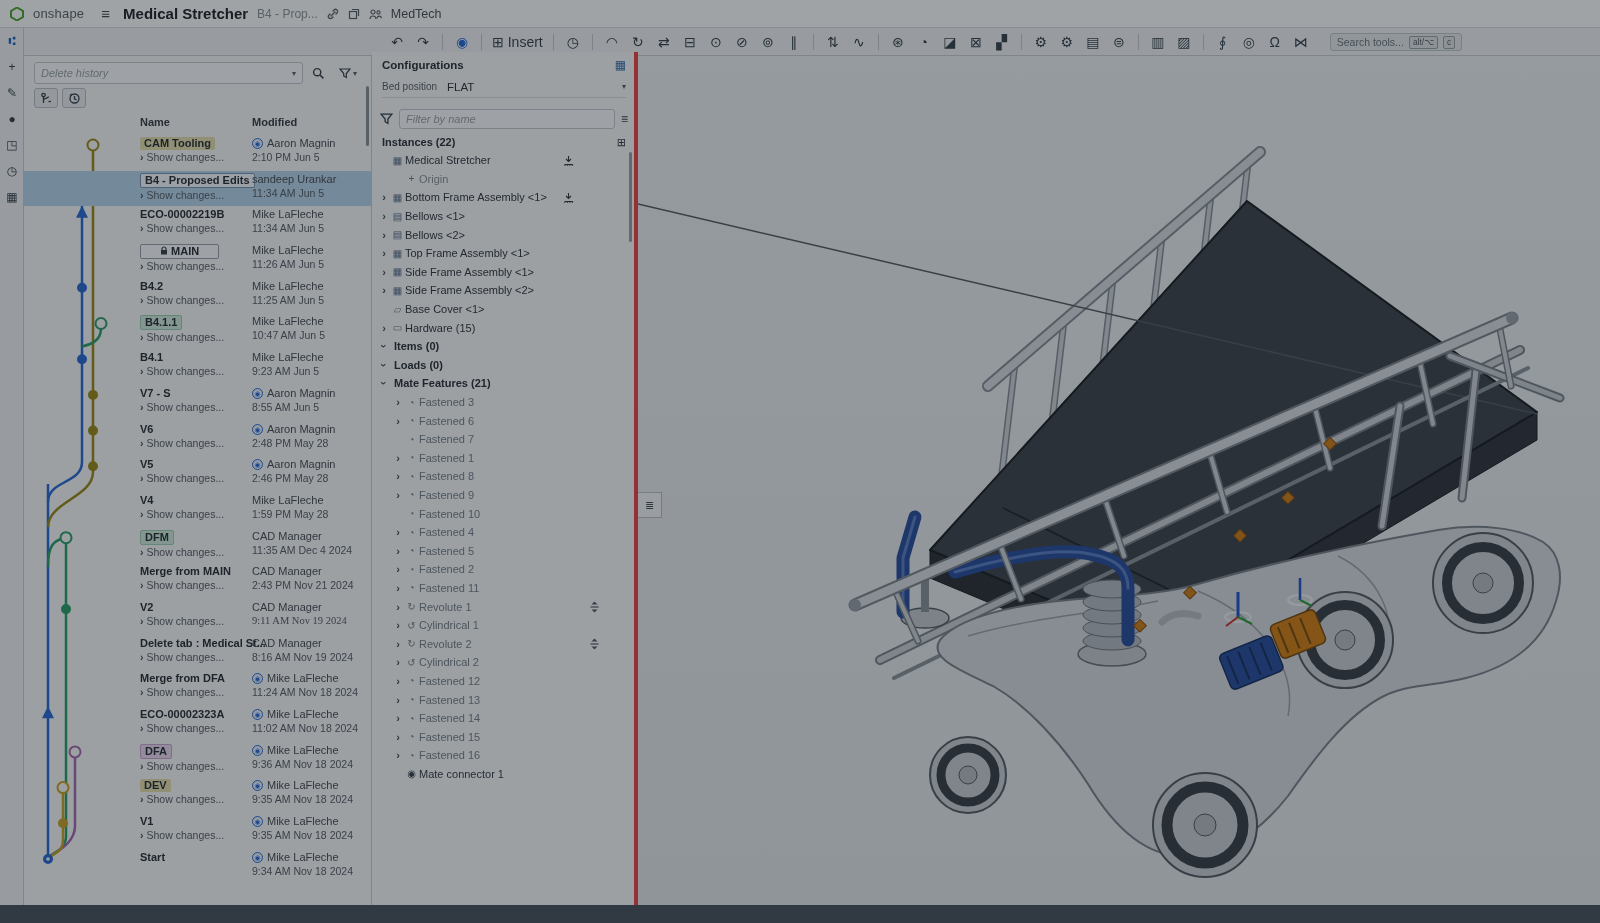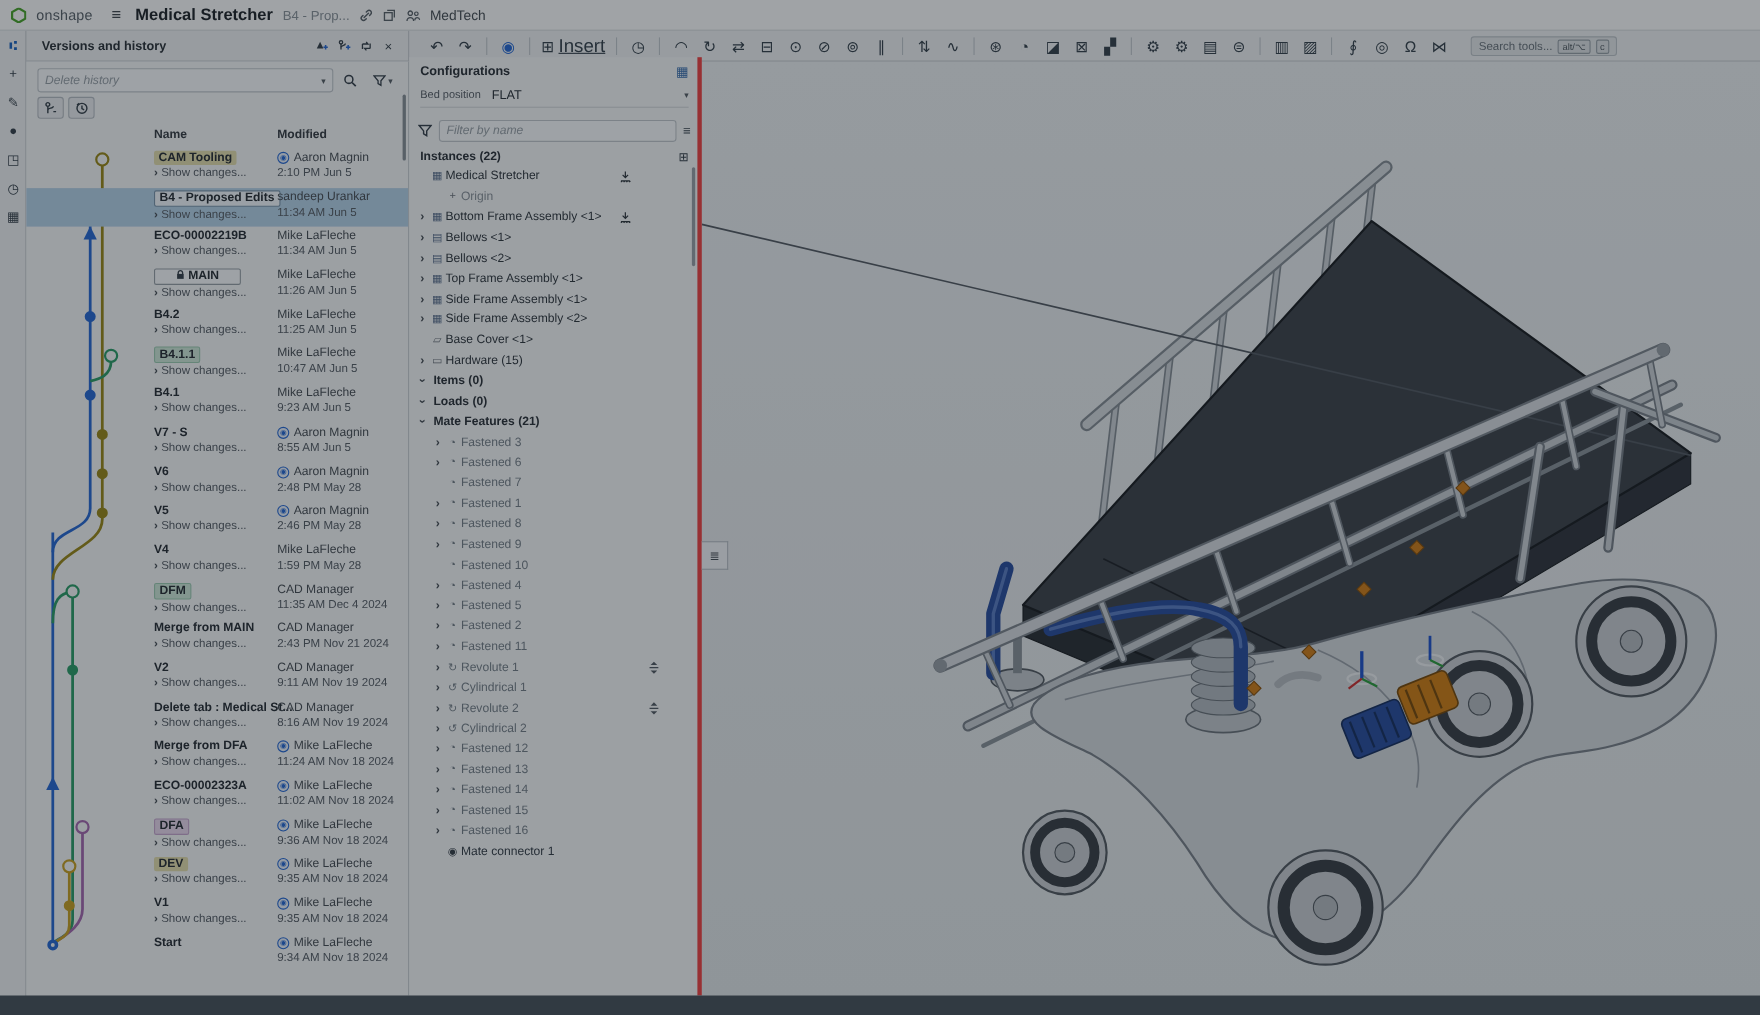--- a/index.html
+++ b/index.html
@@ -20,21 +20,21 @@
   .band{position:absolute;left:0;top:28px;width:1600px;height:28px;background:#f1f3f4;
     border-bottom:1px solid #c9ced2;}
   .vh-header{position:absolute;left:24px;top:0;width:348px;height:28px;display:flex;align-items:center;
     padding:0 8px 0 14px;border-right:1px solid #c9ced2;}
   .vh-title{font-size:11.5px;font-weight:bold;color:#2e343a;flex:1;}
   .vh-ico{width:20px;height:20px;display:flex;align-items:center;justify-content:center;color:#39434c;font-size:12px;}
   .toolbar{position:absolute;left:372px;top:0;right:0;height:28px;display:flex;align-items:center;
     padding:0 10px 0 14px;gap:4px;}
   .tb-btn{height:22px;min-width:22px;display:flex;align-items:center;justify-content:center;gap:4px;
     border-radius:3px;color:#39444e;font-size:14px;padding:0 2px;}
-  .tb-label{font-size:17px;color:#39444e;text-decoration:underline;}
+  .tb-label{font-size:14px;color:#39444e;}
   .tb-sep{width:1px;height:16px;background:#c2c8cd;margin:0 4px;}
   .tools-search{margin-left:14px;height:18px;background:#e6e9eb;border:1px solid #bfc5ca;border-radius:3px;
     display:flex;align-items:center;padding:0 6px;gap:5px;}
   .tools-search .ph{font-size:10.5px;color:#6c757c;}
   .kbd{font-size:8.5px;color:#555d64;border:1px solid #9aa2a9;background:#dfe3e6;border-radius:2px;padding:0 3px;line-height:11px;}
 
   
   .left-strip{position:absolute;left:0;top:28px;width:24px;bottom:0;background:#f1f3f4;border-right:1px solid #c9ced2;}
   .strip-ico{width:24px;height:26px;display:flex;align-items:center;justify-content:center;color:#39434c;font-size:12px;}
   .strip-ico.active{color:#1f66c0;}
@@ -139,43 +139,20 @@
           <circle cx="4" cy="4" r="2" fill="none" stroke="#5c646b" stroke-width="1.2"></circle>
           <path d="M1 11c0-2 1.4-3 3-3s3 1 3 3" fill="none" stroke="#5c646b" stroke-width="1.2"></path>
           <circle cx="9.5" cy="4.5" r="1.6" fill="none" stroke="#5c646b" stroke-width="1.1"></circle>
           <path d="M8 10.5c.2-1.6 1.2-2.4 2.4-2.4 1 0 1.9.6 2.2 2" fill="none" stroke="#5c646b" stroke-width="1.1"></path>
         </svg>
     </span>
     <span class="workspace">MedTech</span>
   </div>
 
   <div class="band">
-    <div class="vh-header">
-      <span class="vh-title">Versions and history</span>
-      <span class="vh-ico">
-        <svg width="13" height="12" viewBox="0 0 13 12">
-            <polygon points="4,2 7,8 1,8" fill="#39434c"></polygon>
-            <path d="M9 5v4M7 7h4" stroke="#2a6bd4" stroke-width="1.4"></path>
-          </svg>
-      </span>
-      <span class="vh-ico">
-        <svg width="13" height="12" viewBox="0 0 13 12">
-            <circle cx="3" cy="2.5" r="1.5" fill="none" stroke="#39434c" stroke-width="1.2"></circle>
-            <path d="M3 4v5" stroke="#39434c" stroke-width="1.2"></path>
-            <path d="M3 7c0-2 4-1 4-3.5" fill="none" stroke="#39434c" stroke-width="1.2"></path>
-            <path d="M9.5 5v4M7.5 7h4" stroke="#2a6bd4" stroke-width="1.4"></path>
-          </svg>
-      </span>
-      <span class="vh-ico">
-        <svg width="12" height="12" viewBox="0 0 12 12">
-            <path d="M2.5 4h5l-1.6-1.8M9.5 8h-5l1.6 1.8M9.5 3.5v4.5M2.5 8.5V4" fill="none" stroke="#39434c" stroke-width="1.2"></path>
-          </svg>
-      </span>
-      <span class="vh-ico">×</span>
-    </div>
     <div class="toolbar">
 
       <div class="tb-btn">
           <span class="glyph">↶</span>
         </div>
         <div class="tb-btn">
           <span class="glyph">↷</span>
         </div>
         <div class="tb-sep"></div>
         <div class="tb-btn">
@@ -494,21 +471,21 @@
             <span class="vtime" style="display: block;">2:43 PM Nov 21 2024</span>
           </div>
         </div>
         <div class="vrow">
           <div class="vname"><span>V2</span></div>
           <div class="vshow"><span class="chev">›</span><span>Show changes...</span></div>
           <div class="vright">
             <div class="vauthor">
               <span>CAD Manager</span>
             </div>
-            <span class="vtime" style="display: block;">9:11 AM Nov 19 2024</span>
+            <span class="vtime" style="display: block; font-family: Liberation Serif, serif;">9:11 AM Nov 19 2024</span>
           </div>
         </div>
         <div class="vrow">
           <div class="vname"><span>Delete tab : Medical St...</span></div>
           <div class="vshow"><span class="chev">›</span><span>Show changes...</span></div>
           <div class="vright">
             <div class="vauthor">
               <span>CAD Manager</span>
             </div>
             <span class="vtime" style="display: block;">8:16 AM Nov 19 2024</span>

